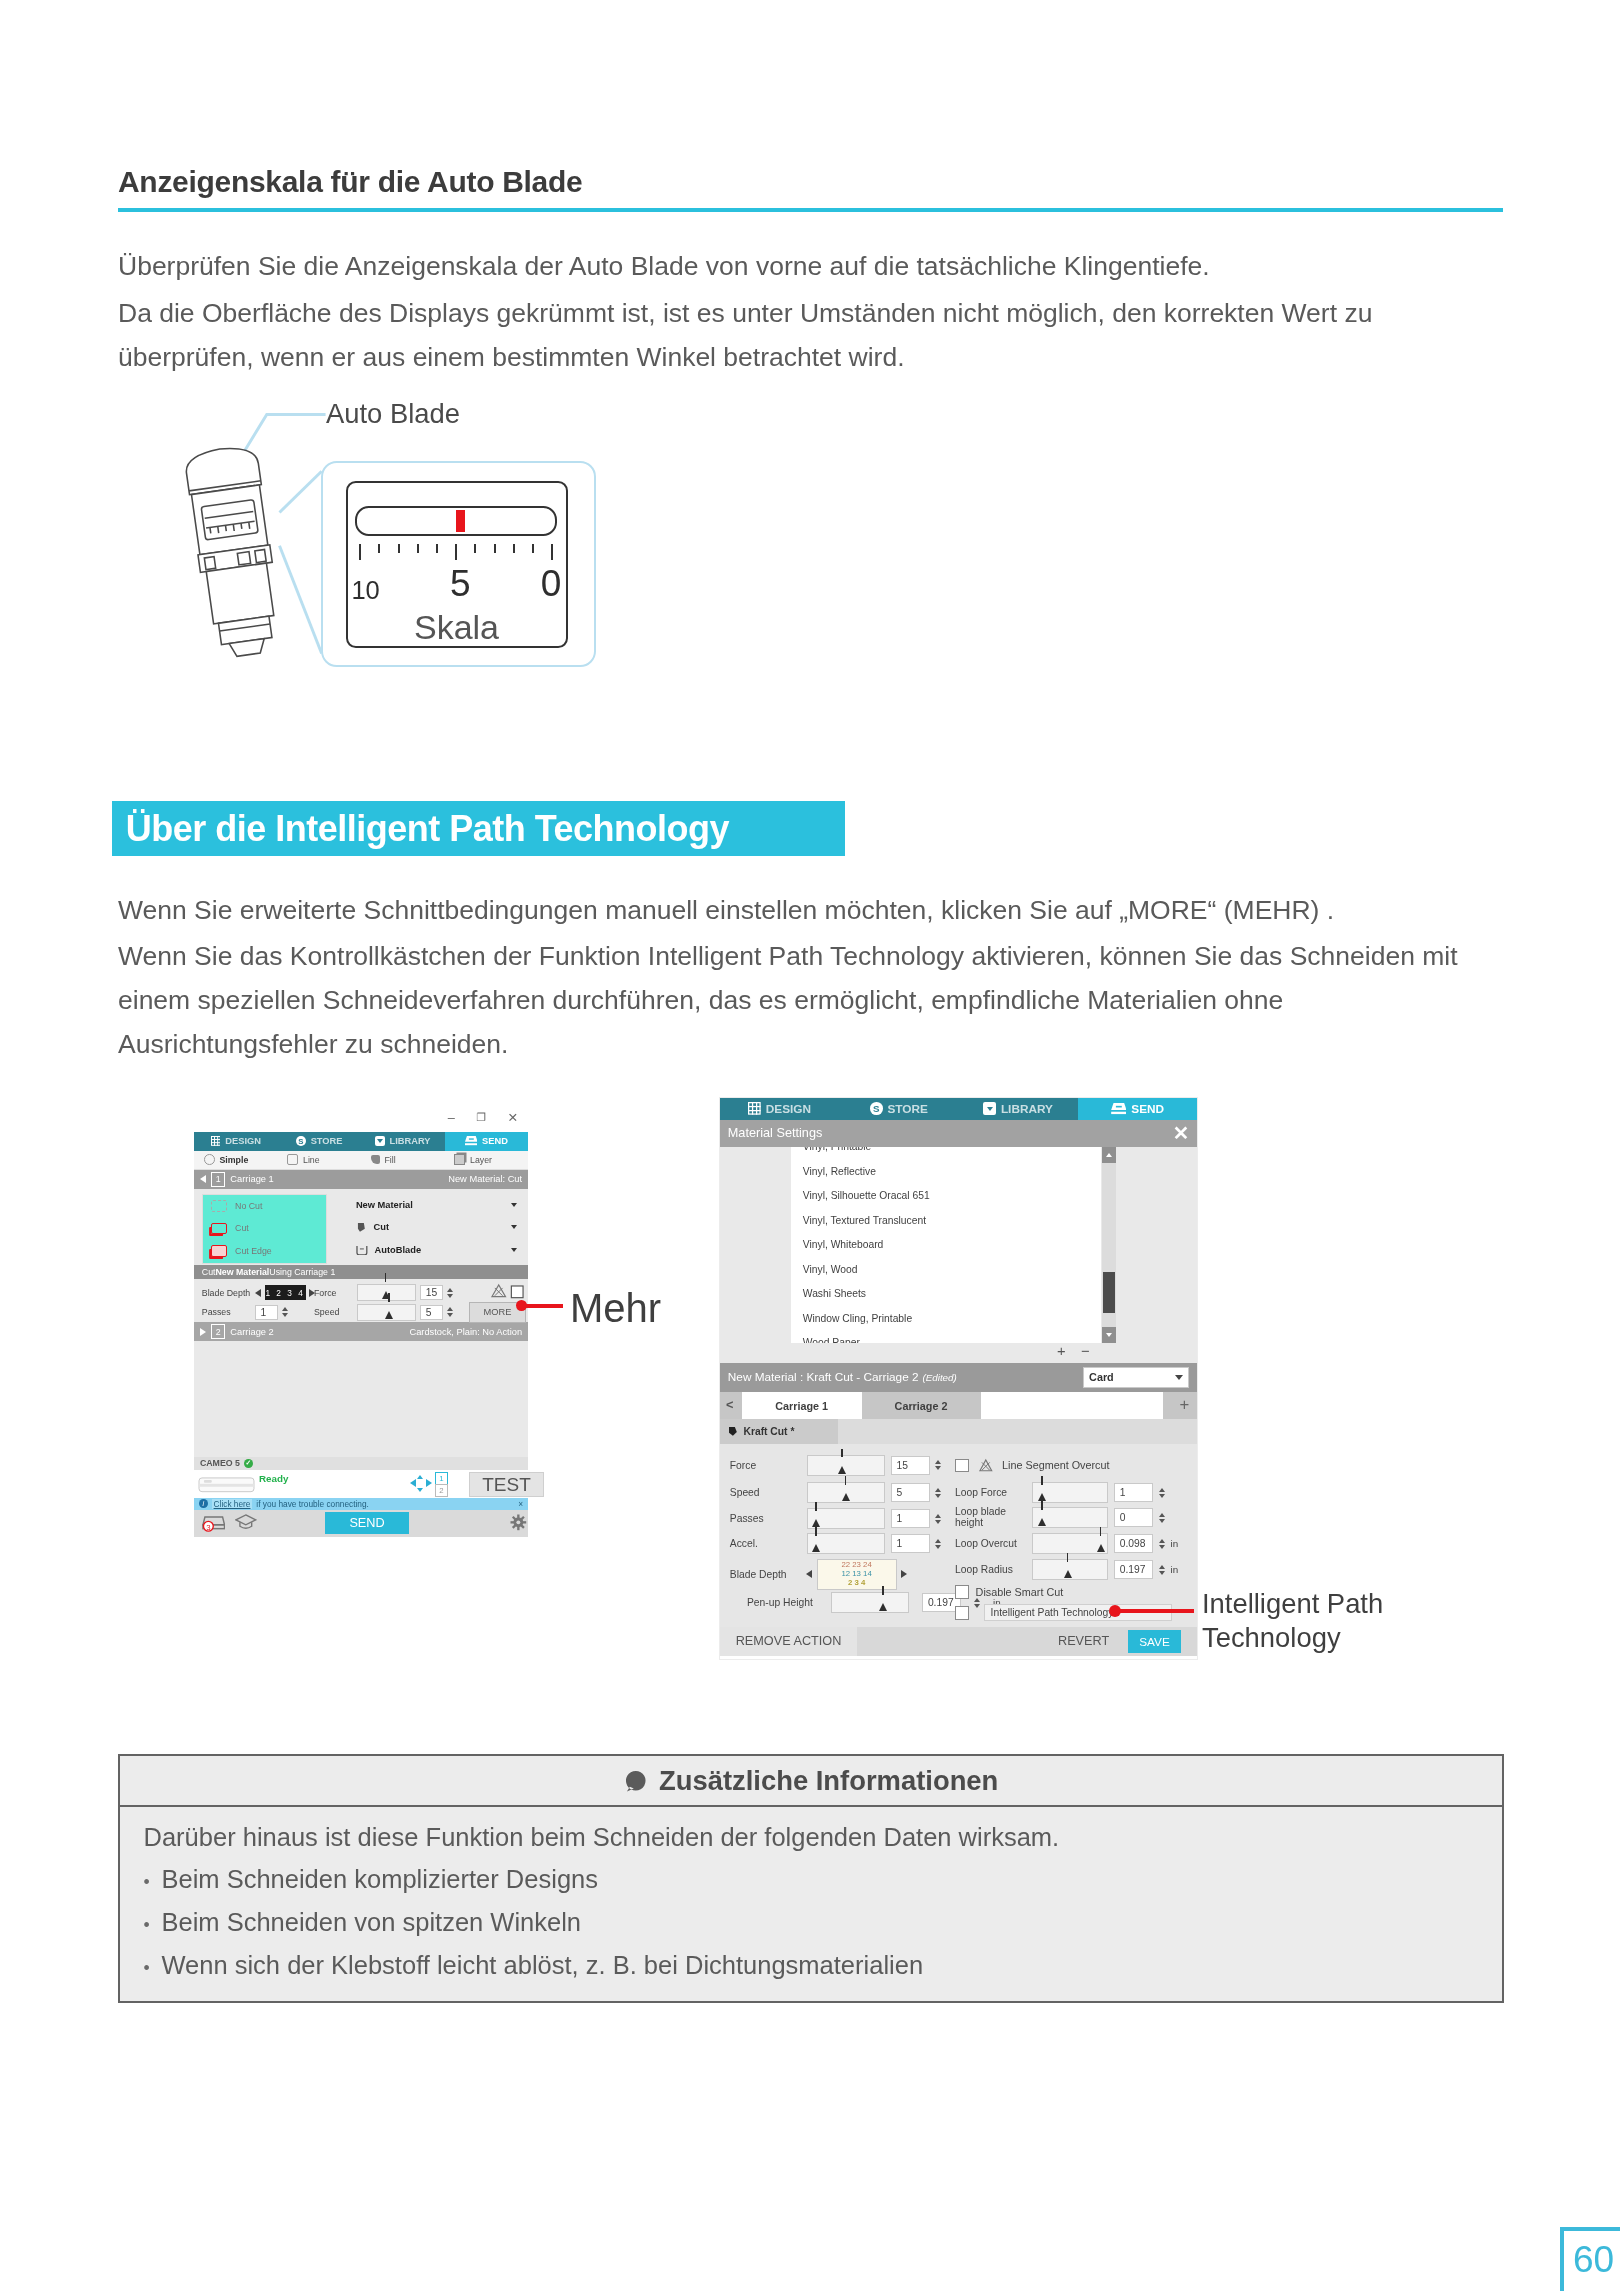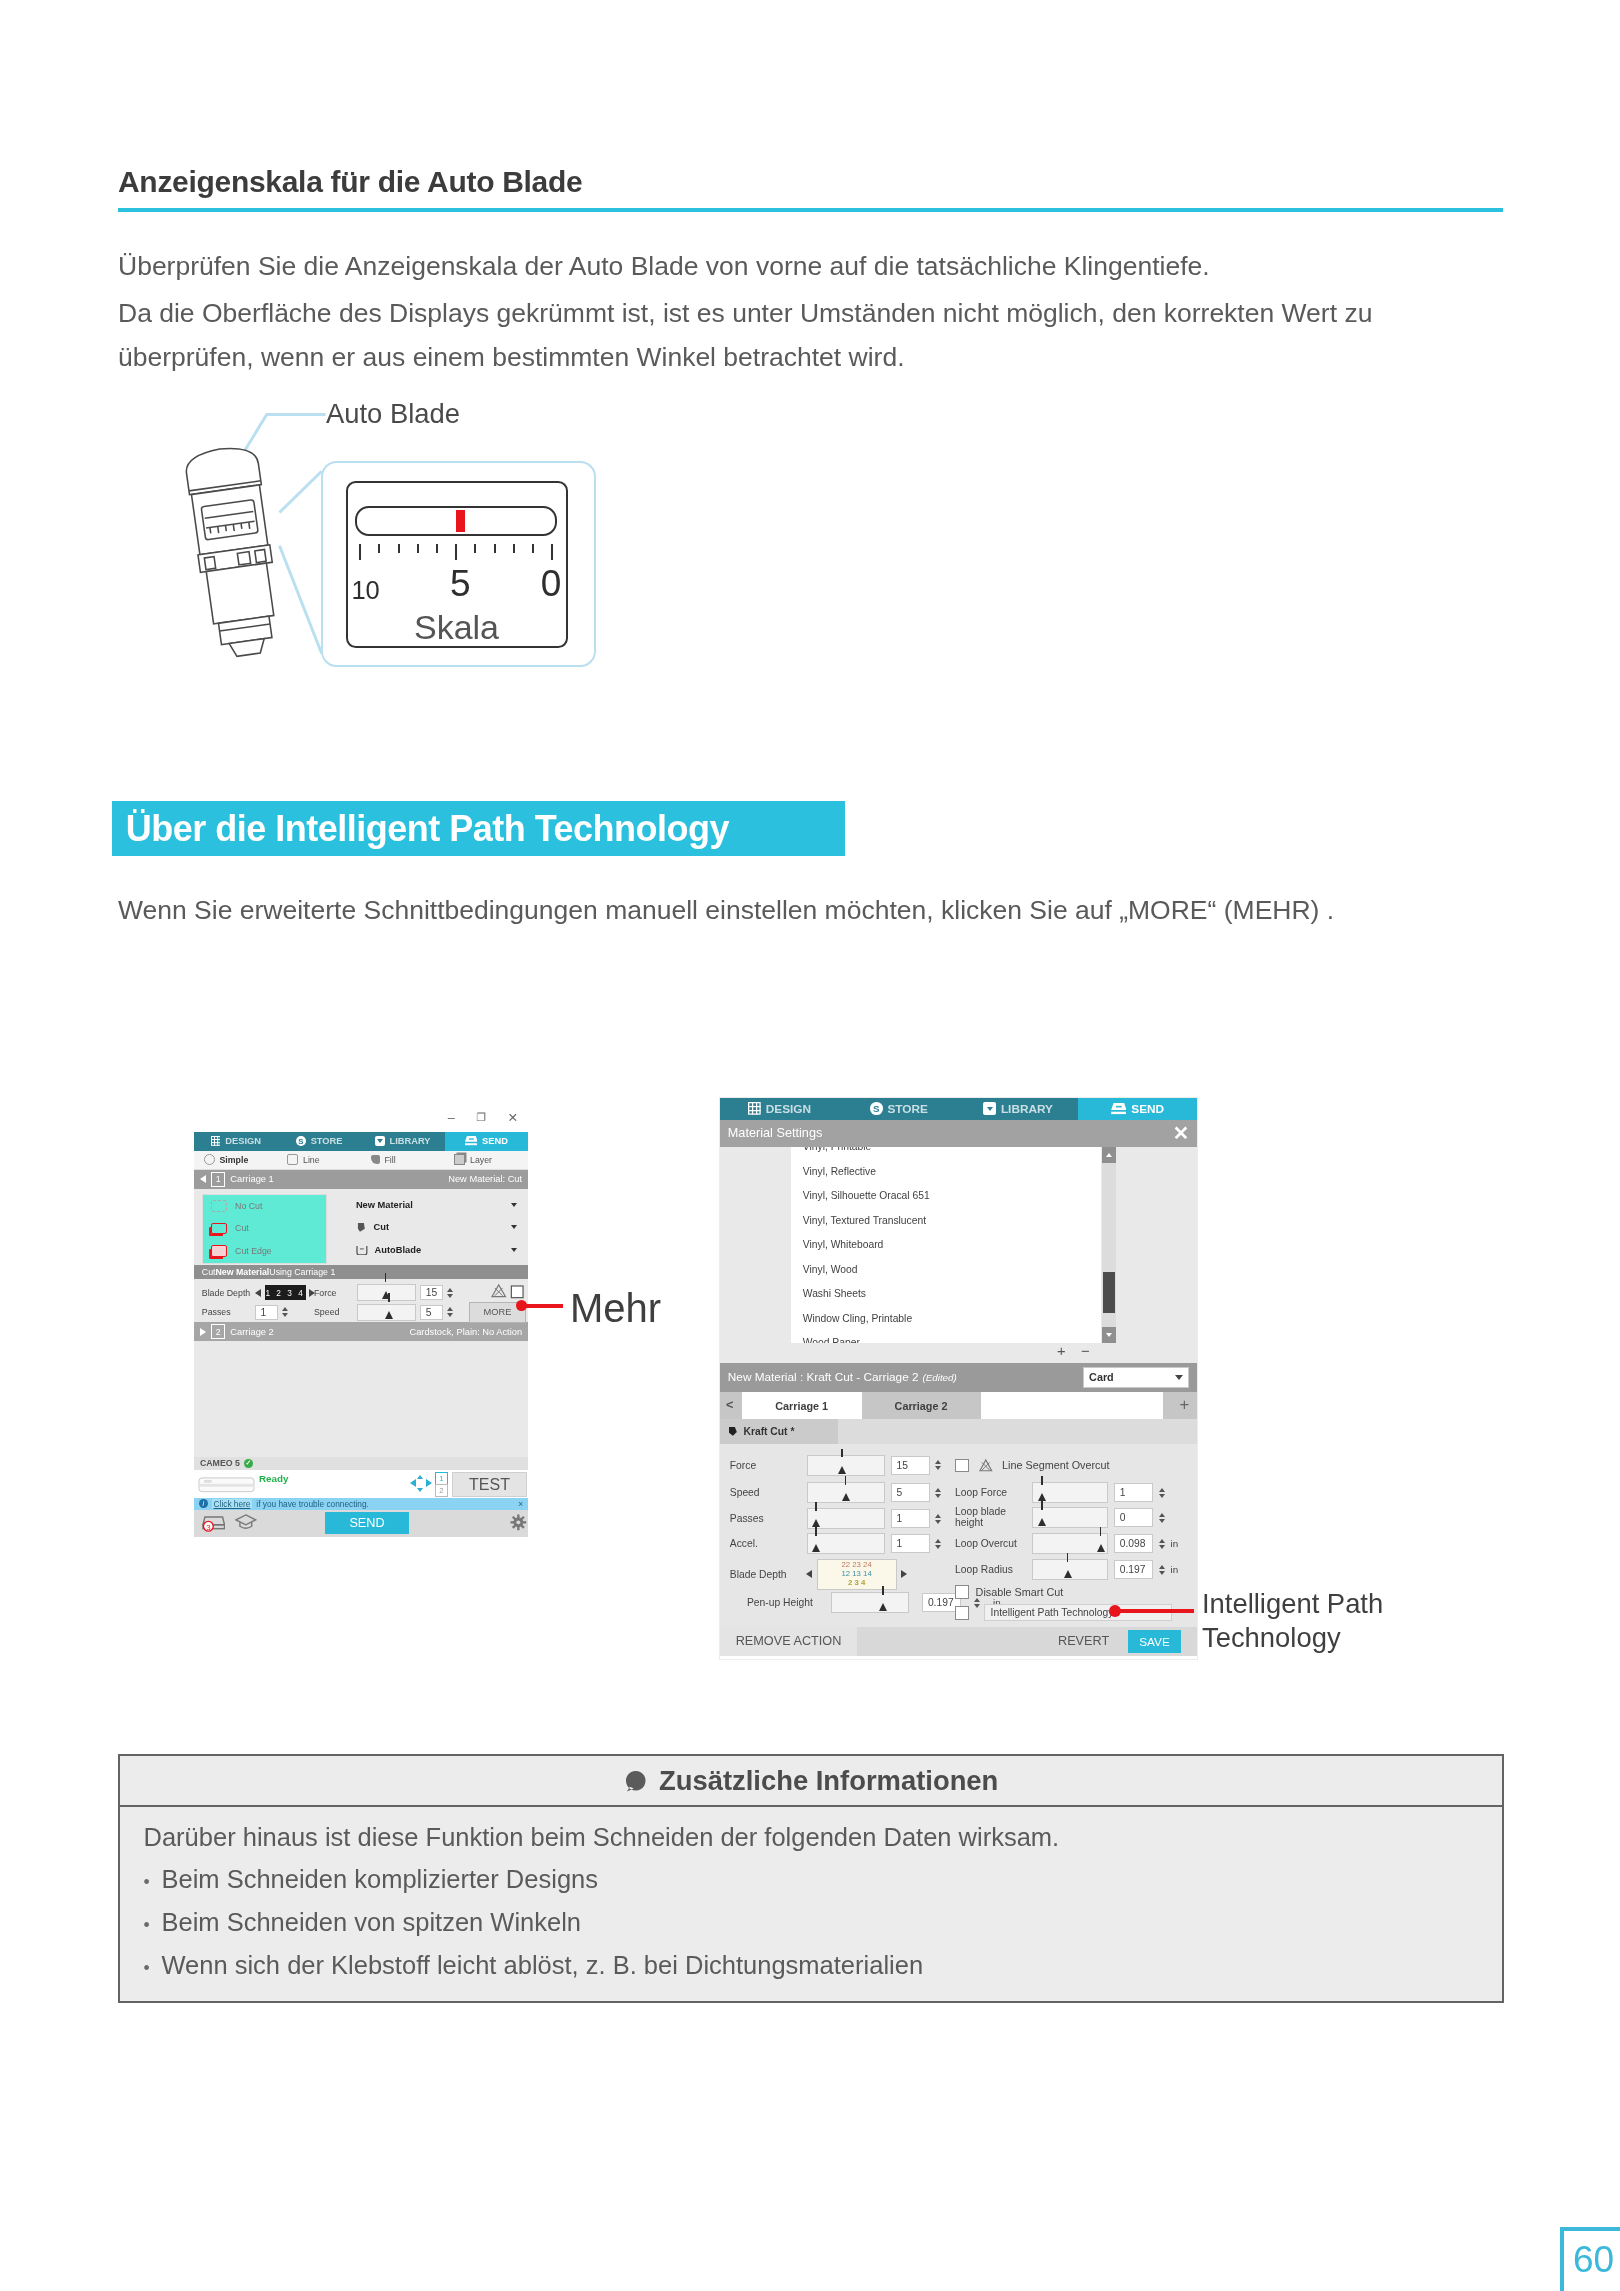--- a/index.html
+++ b/index.html
@@ -172,20 +172,21 @@
         <span style="font-size:25.5px">10</span>
         <span style="font-size:37px">5</span>
         <span style="font-size:37px">0</span>
       </div>
       <div class="scale-caption">Skala</div>
     </div>
   </div>
 
   <div class="abs cyan-band">Über die Intelligent Path Technology</div>
   <div class="abs para" style="top:888px">Wenn Sie erweiterte Schnittbedingungen manuell einstellen möchten, klicken Sie auf „MORE“ (MEHR) .</div>
+  <div class="abs para" style="top:934px">Wenn Sie das Kontrollkästchen der Funktion Intelligent Path Technology aktivieren, können Sie das Schneiden mit einem speziellen Schneideverfahren durchführen, das es ermöglicht, empfindliche Materialien ohne Ausrichtungsfehler zu schneiden.</div>
 
   <div id="shot1" class="abs shot">
     <div class="titlebar">
       <span>–</span>
       <span style="font-size:10.8px">❐</span>
       <span>✕</span>
     </div>
     <div class="tabbar">
       <div class="tab">
         <svg width="9.8" height="9.8" viewBox="0 0 10 10">
@@ -348,21 +349,21 @@
       </svg>
       <span class="abs" style="left:65px;top:2.9px;font-size:9.8px;font-weight:bold;color:#22b14c">Ready</span>
       <div class="dpad abs" style="left:218px;top:4.9px">
         <i class="tri u" style="left:4.9px;top:0"></i>
           <i class="tri d" style="left:4.9px;bottom:0"></i>
         <i class="tri l" style="left:-2px;top:3.9px"></i>
           <i class="tri r" style="right:-2px;top:3.9px"></i>
       </div>
       <span class="abs" style="left:241px;top:2px;width:10.8px;height:10.8px;border:1px solid #29b9d8;color:#29b9d8;font-size:7.8px;display:inline-flex;align-items:center;justify-content:center">1</span>
       <span class="abs" style="left:241px;top:14.7px;width:10.8px;height:10.8px;border:1px solid #bbb;color:#999;font-size:7.8px;display:inline-flex;align-items:center;justify-content:center">2</span>
-      <span class="abs" style="left:258px;top:2px;width:73px;height:23.5px;background:#e4e4e4;border:1px solid #cfcfcf;font-size:16px;color:#555;display:inline-flex;align-items:center;justify-content:center">TEST</span>
+      <span class="abs" style="left:275px;top:2px;width:73px;height:23.5px;background:#e4e4e4;border:1px solid #cfcfcf;font-size:19px;color:#555;display:inline-flex;align-items:center;justify-content:center">TEST</span>
     </div>
     <div class="notice">
       <span style="width:8.8px;height:8.8px;border-radius:50%;background:#1d6fa5;color:#fff;font-size:6.9px;font-style:italic;display:inline-flex;align-items:center;justify-content:center">i</span>
       <span style="background:#a9e0f6;text-decoration:underline;padding:0 2px">Click here</span>
       <span> if you have trouble connecting.</span>
       <span style="margin-left:auto">×</span>
     </div>
     <div class="botbar">
       <svg class="abs" style="left:7.8px;top:3.9px" width="23.5" height="18.6" viewBox="0 0 24 19">
         <path d="M3,4 h18 l2,8 h-22 z" fill="none" stroke="#777" stroke-width="1.5"></path>

